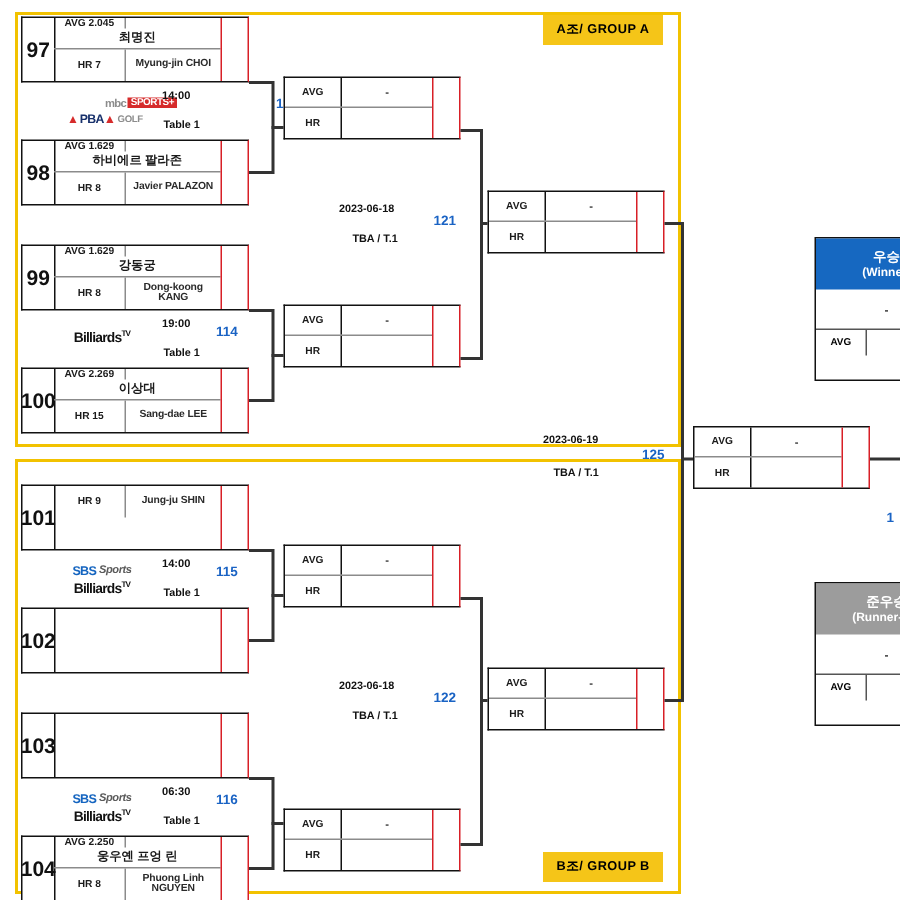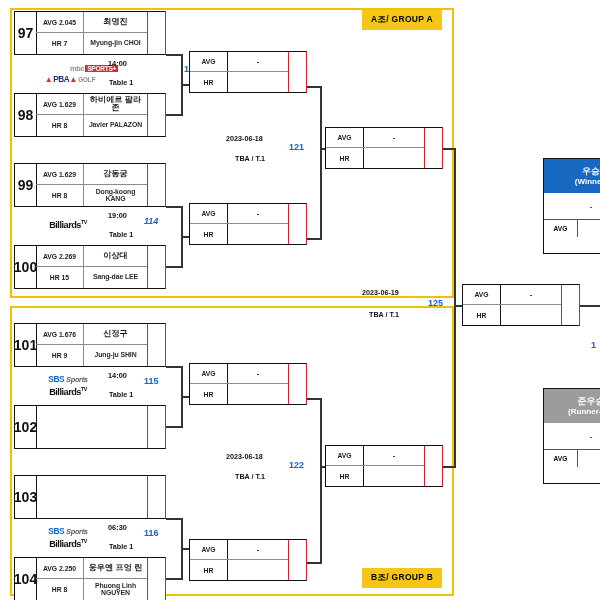--- a/index.html
+++ b/index.html
@@ -14,21 +14,21 @@
              font-size:8.5px;font-weight:bold;letter-spacing:.3px;
              padding:4px 9px;white-space:nowrap;}
 
   
   .pbox{position:absolute;border:1.3px solid #111;background:#fff;box-sizing:border-box;}
   .pbox .seed{position:absolute;left:0;top:0;bottom:0;width:21px;
               border-right:1.1px solid #111;display:flex;align-items:center;
               justify-content:center;font-size:14px;font-weight:bold;color:#111;}
   .pbox .rowwrap{position:absolute;left:21px;right:18px;top:0;bottom:0;}
   .pbox .prow{position:relative;height:50%;box-sizing:border-box;display:flex;}
-  .pbox .prow.top{border-bottom:1.1px solid #8b8b8b;}
+  .pbox .prow.top{border-bottom:1.1px solid #8b8b8b;flex-direction:column;}
   .pbox .stat{width:48px;border-right:1.1px solid #8b8b8b;box-sizing:border-box;
               display:flex;align-items:center;justify-content:center;
               font-size:6.8px;font-weight:bold;color:#1a1a1a;}
   .pbox .nm{flex:1;display:flex;align-items:center;justify-content:center;
             font-size:8.2px;font-weight:bold;color:#1a1a1a;text-align:center;
             padding:0 2px;line-height:1;}
   .pbox .nm.en{font-size:6.9px;color:#2a2a2a;letter-spacing:-.1px;}
   .pbox .scorecell{position:absolute;right:0;top:0;bottom:0;width:18px;
                    border-left:1.3px solid #d81f26;box-sizing:border-box;}
   .pbox.redright{border-right:1.3px solid #d81f26;}
@@ -188,21 +188,21 @@
     <div class="scorecell"></div>
   </div>
 
   <div class="minfo" style="left:14px;top:208px;width:152px;height:36px;">
     <div class="logos" style="left:6px;top:9px;height:16px;">
       <div class="logo-btv">Billiards<sup>TV</sup></div>
     </div>
     <div class="tm" style="left:94px;top:3px;">19:00</div>
     <div class="tb" style="left:95px;top:22px;">Table 1</div>
   </div>
-  <div class="mno" style="left:144px;top:216px;font-style:italic;">114</div>
+  <div class="mno" style="left:144px;top:216px;">114</div>
 
   <div class="pbox redright" style="left:14px;top:245px;width:152px;height:44px;">
     <div class="seed">100</div>
     <div class="rowwrap">
       <div class="prow top">
         <div class="stat">AVG 2.269</div>
         <div class="nm">이상대</div>
       </div>
       <div class="prow">
         <div class="stat">HR 15</div>
@@ -253,24 +253,20 @@
     </div>
     <div class="scorecell"></div>
   </div>
 
   <div class="group-frame" style="left:10px;top:306px;width:440px;height:286px;"></div>
   <div class="group-tag" style="left:362px;top:568px;">B조/ GROUP B</div>
 
   <div class="pbox redright" style="left:14px;top:323px;width:152px;height:44px;">
     <div class="seed">101</div>
     <div class="rowwrap">
-      <div class="prow top">
-        <div class="stat">AVG 1.676</div>
-        <div class="nm">신정구</div>
-      </div>
       <div class="prow">
         <div class="stat">HR 9</div>
         <div class="nm en">Jung-ju SHIN</div>
       </div>
     </div>
     <div class="scorecell"></div>
   </div>
 
   <div class="minfo" style="left:14px;top:368px;width:152px;height:36px;">
     <div class="logos" style="left:6px;top:2px;height:32px;">

